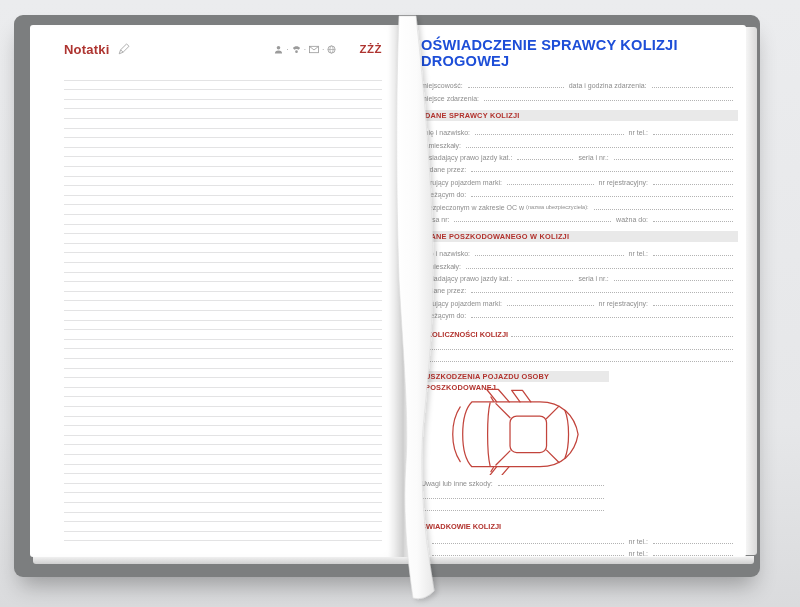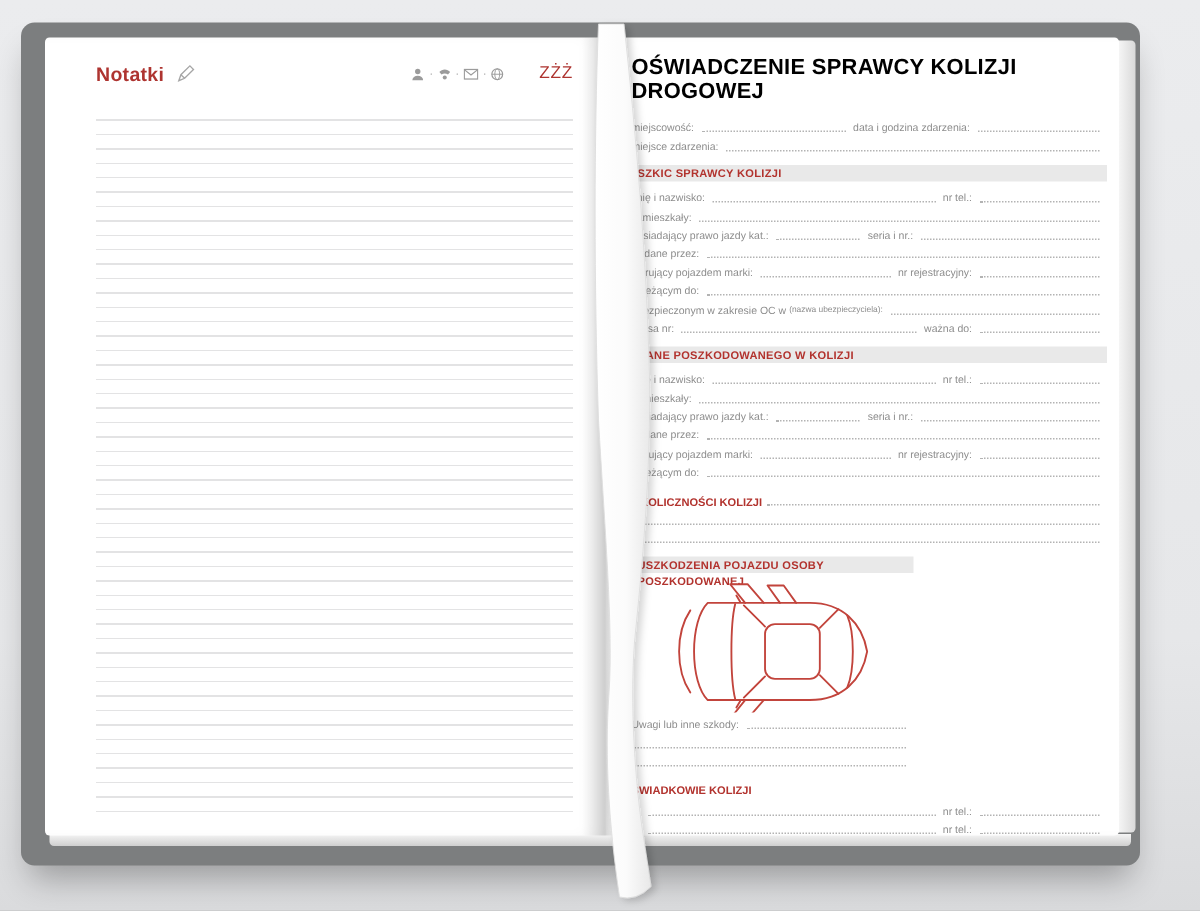--- a/index.html
+++ b/index.html
@@ -38,29 +38,29 @@
     background:linear-gradient(90deg,rgba(0,0,0,0) 0%,rgba(0,0,0,.10) 46%,rgba(0,0,0,.05) 58%,rgba(0,0,0,0) 100%);
     z-index:6;
   }
 
   
   .lp-head{display:flex;align-items:center;padding:13px 22px 0 34px;height:22px;}
   .lp-title{color:#ae3430;font-weight:bold;font-size:13px;letter-spacing:.2px;}
   .lp-pencil{margin-left:9px;display:inline-flex;}
   .lp-spacer{flex:1;}
   .lp-icons{display:flex;align-items:center;gap:3px;color:#9b9b9b;font-size:7px;}
-  .lp-logo{margin-left:23px;color:#ae3430;font-weight:normal;font-size:11.5px;letter-spacing:.5px;}
+  .lp-logo{margin-left:23px;color:#ae3430;font-weight:bold;font-size:11.5px;letter-spacing:.5px;}
   .rules{
     margin:11px 22px 0 34px;height:478px;
     background:repeating-linear-gradient(to bottom,#ffffff 0px,#ffffff 8.6px,#e3e3e4 8.6px,#e3e3e4 9.6px);
   }
 
   
   .form{padding:8px 8px 0 17px;color:#8d8d8d;}
-  .f-title{color:#000000;font-weight:bold;font-size:14.6px;letter-spacing:.2px;margin:4px 0 9px;}
+  .f-title{color:#1d4ed8;font-weight:bold;font-size:14.6px;letter-spacing:.2px;margin:4px 0 9px;}
   .frow{display:flex;align-items:flex-end;height:12.4px;font-size:7px;color:#8d8d8d;}
   .lbl{white-space:nowrap;padding-right:2px;line-height:9px;}
   .lbl-note{font-size:5.6px;padding-right:2px;line-height:9px;}
   .dots{flex:1;border-bottom:1px dotted #b3b3b3;height:2px;margin:0 5px 2px 3px;min-width:14px;}
   .dots.wS{flex:0 0 80px;}
   .dots.wK{flex:0 0 56px;}
   .dots.g12{flex:1.18;}
   .band{height:11px;line-height:11px;background:#e9e9e9;color:#b2332e;font-weight:bold;
         font-size:7.4px;padding:0 4px;margin:7px 0 4px;letter-spacing:.2px;}
   .sec-inline{display:flex;align-items:flex-end;height:12px;margin-top:7px;}
@@ -132,21 +132,21 @@
         <span class="lbl">miejscowość:</span>
         <span class="dots g12"></span>
         <span class="lbl">data i godzina zdarzenia:</span>
         <span class="dots"></span>
       </div>
       <div class="frow">
         <span class="lbl">miejsce zdarzenia:</span>
         <span class="dots"></span>
       </div>
 
-      <div class="band">SZKIC SPRAWCY KOLIZJI</div>
+      <div class="band">DANE SPRAWCY KOLIZJI</div>
 
       <div class="frow">
         <span class="lbl">imię i nazwisko:</span>
         <span class="dots"></span>
         <span class="lbl">nr tel.:</span>
         <span class="dots wS"></span>
       </div>
       <div class="frow">
         <span class="lbl">zamieszkały:</span>
         <span class="dots"></span>

